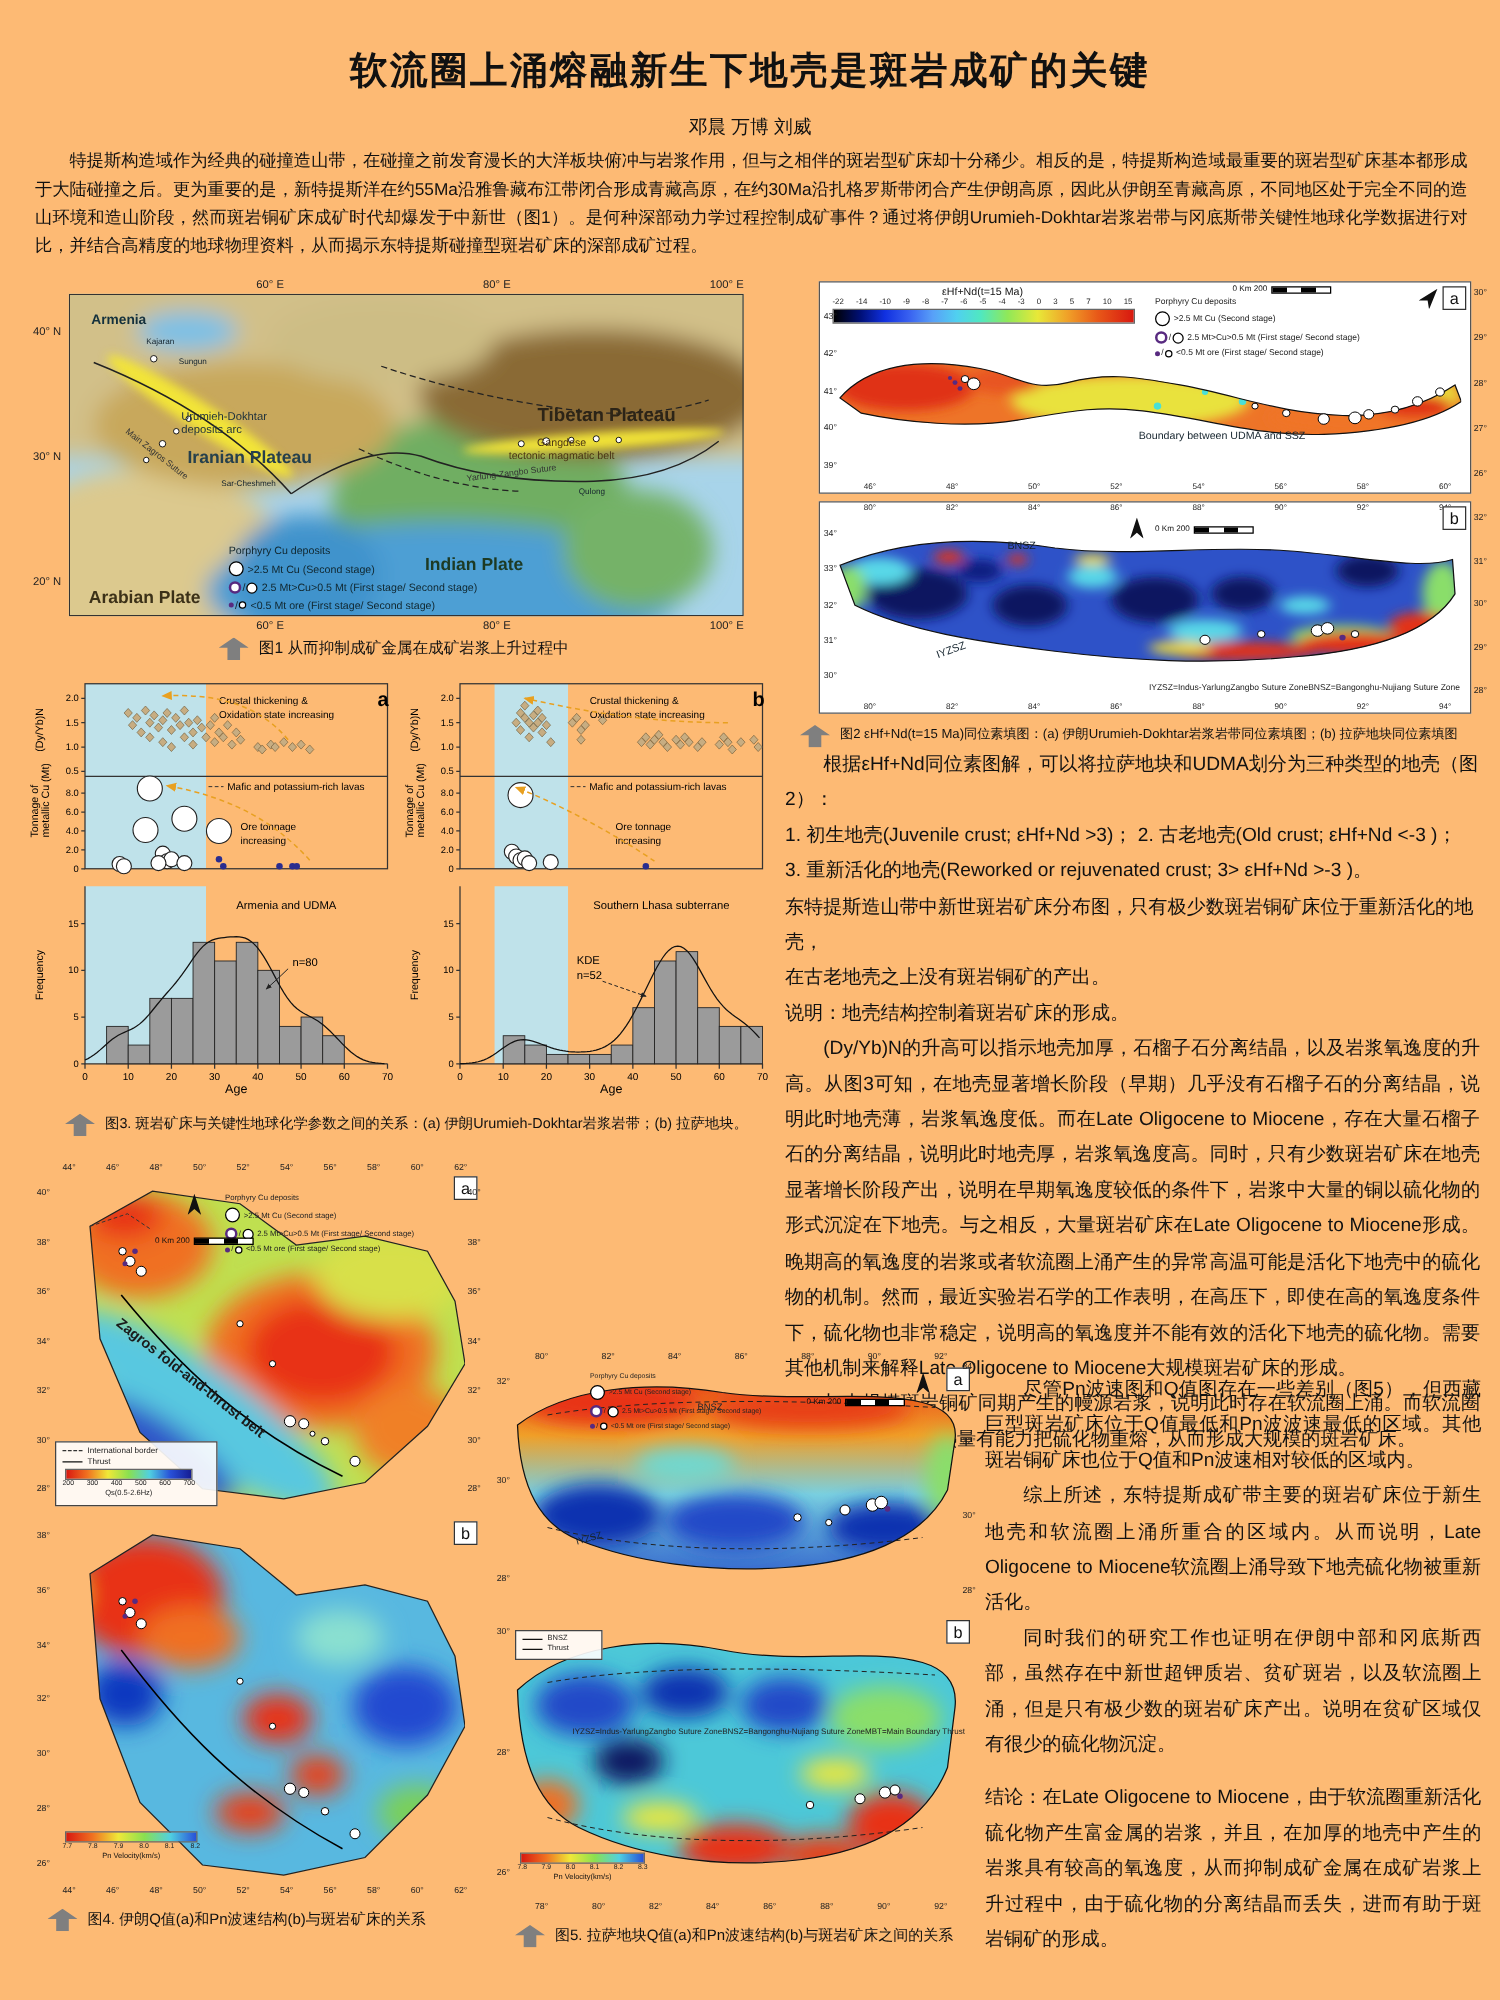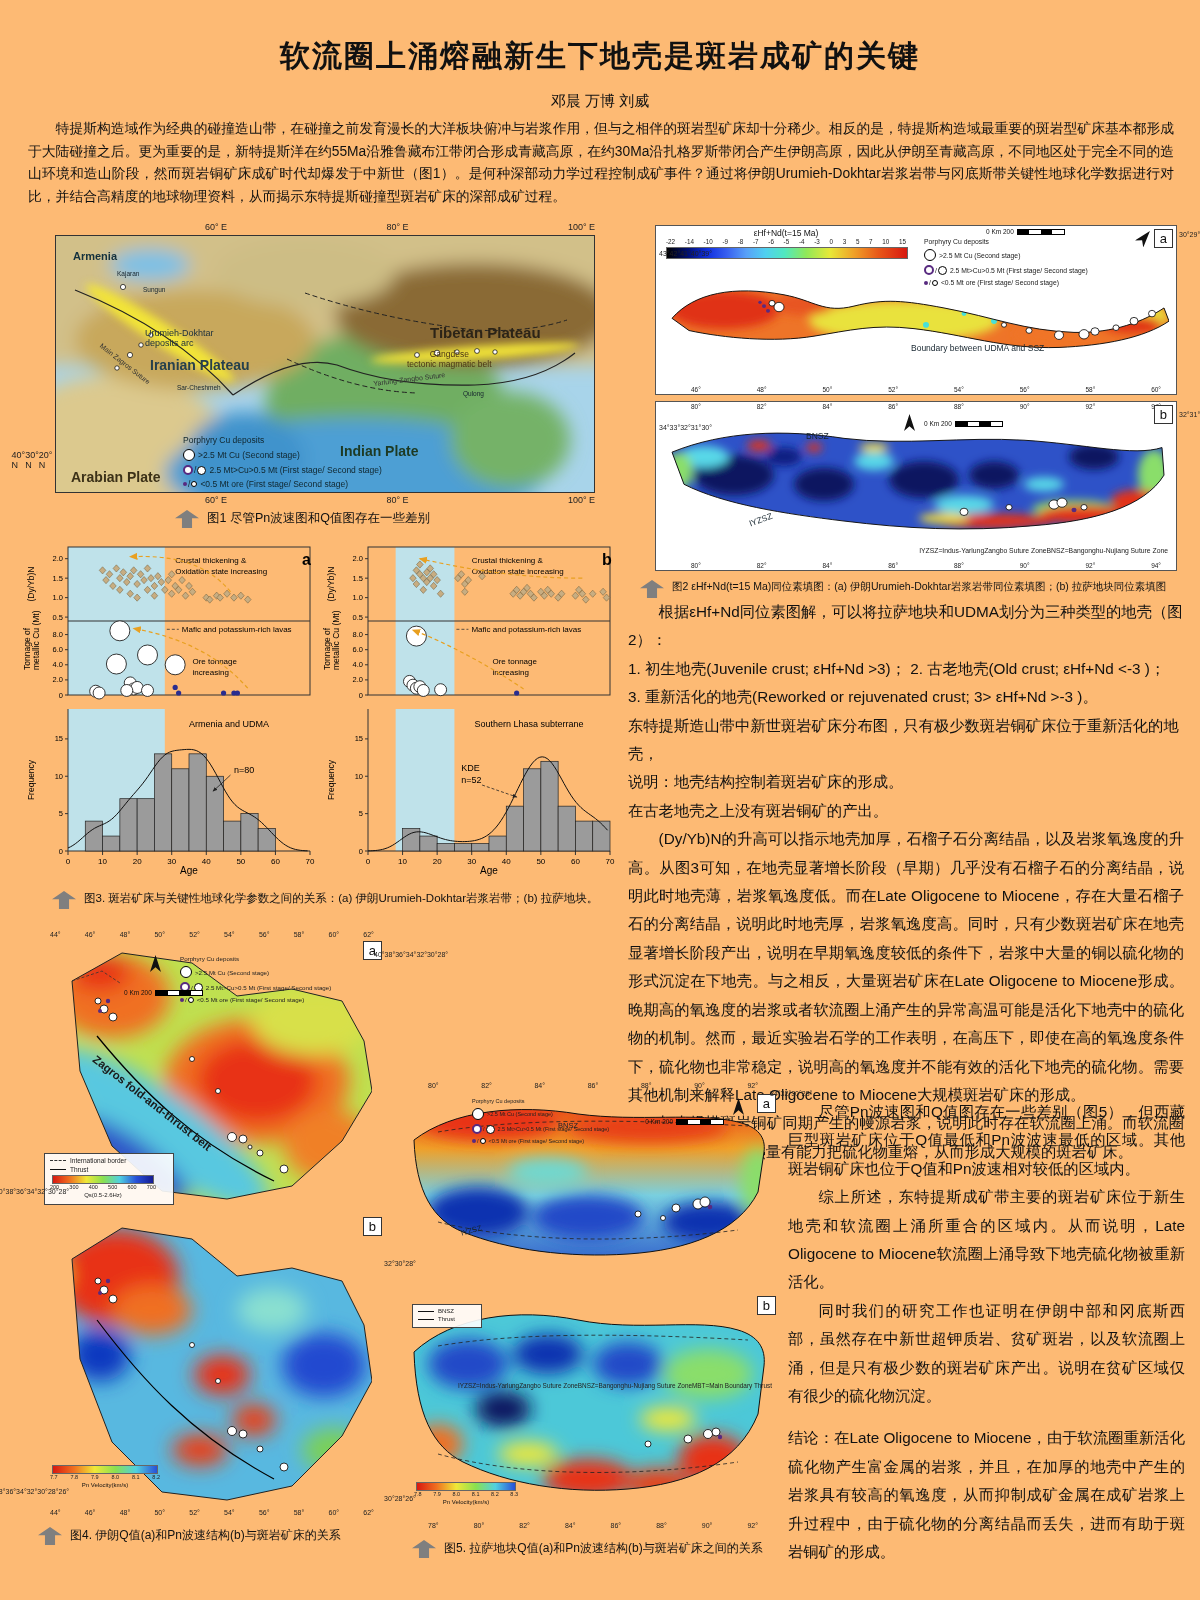--- a/index.html
+++ b/index.html
@@ -4,21 +4,21 @@
 <style>
   html,body{margin:0;padding:0;background:#e8e8e8}
   .poster{position:relative;width:1200px;height:1600px;background:#fdba74;font-family:"Liberation Sans",sans-serif;color:#111;overflow:hidden}
   .abs{position:absolute}
   .title{position:absolute;left:0;top:36px;width:100%;text-align:center;font-size:30px;font-weight:bold;letter-spacing:2px}
   .authors{position:absolute;left:0;top:92px;width:100%;text-align:center;font-size:15px}
   .intro{position:absolute;left:28px;top:118px;width:1146px;font-size:13.8px;line-height:22.6px;text-align:justify;text-indent:2em;margin:0}
   .fig{position:absolute}
   .tickrow{position:absolute;display:flex;justify-content:space-between;font-size:7.5px;color:#222}
   .tickrow span{transform:translateX(0)}
-  .tickcol{position:absolute;display:flex;flex-direction:row;justify-content:center;font-size:7.5px;color:#222;align-items:flex-end}
+  .tickcol{position:absolute;display:flex;flex-direction:column;justify-content:space-between;font-size:7.5px;color:#222;align-items:flex-end}
   .tickcol.l{align-items:flex-start}
   .maplabel{position:absolute;color:#15242e;line-height:1.12;white-space:pre-line}
   .cap{position:absolute;display:flex;align-items:flex-start;gap:8px;font-size:12px;color:#111;font-weight:600;white-space:nowrap}
   .cap-arrow{flex:none;width:24px;height:18px;background:#7f7f7f;clip-path:polygon(50% 0,100% 46%,71% 46%,71% 100%,29% 100%,29% 46%,0 46%)}
   .panelbox{position:absolute;border:1px solid #555;background:#fff}
   .letterbox{position:absolute;border:1px solid #333;padding:0 5px;font-size:13px;background:#fff;line-height:17px}
   .leg{position:absolute;color:#222}
   .leg .lt{margin-bottom:1px}
   .leg-item{display:flex;align-items:center;gap:3px;margin-top:4px}
   .leg i{display:inline-block;border-radius:50%}
@@ -144,21 +144,21 @@
           <span>&lt;0.5 Mt ore (First stage/ Second stage)</span>
         </div>
     </div>
     <div class="tickrow" style="left:150px;top:273px;width:390px;font-size:9px">
         <span>60° E</span>
         <span>80° E</span>
         <span>100° E</span>
       </div>
     <div class="cap" style="left:120px;top:288px;font-weight:400;font-size:12.5px">
       <span class="cap-arrow"></span>
-      <span>图1  尽管Pn波速图和Q值图存在一些差别</span>
+      <span>图1  从而抑制成矿金属在成矿岩浆上升过程中</span>
     </div>
   </div>
 
   <div class="fig" style="left:640px;top:225px;width:548px;height:380px">
 
     <div class="panelbox" style="left:15px;top:0;width:520px;height:168px">
       <div class="abs" style="left:30px;top:2px;width:200px;text-align:center;font-size:8.5px">εHf+Nd(t=15 Ma)</div>
       <div class="tickrow" style="left:10px;top:12px;width:240px;font-size:6.3px">
           <span>-22</span>
           <span>-14</span>
@@ -649,22 +649,22 @@
       <span>图3. 斑岩矿床与关键性地球化学参数之间的关系：(a) 伊朗Urumieh-Dokhtar岩浆岩带；(b) 拉萨地块。</span>
     </div>
   </div>
 
   <div class="rtext" style="left:628px;top:598px;width:556px">
     <div class="lnwrap">
         <span>根据εHf+Nd同位素图解，可以将拉萨地块和UDMA划分为三种类型的地壳（图2）：</span>
         <span>1. 初生地壳(Juvenile crust; εHf+Nd &gt;3)； 2. 古老地壳(Old crust; εHf+Nd &lt;-3 )；</span>
         <span>3. 重新活化的地壳(Reworked or rejuvenated crust; 3&gt; εHf+Nd &gt;-3 )。</span>
         <span>东特提斯造山带中新世斑岩矿床分布图，只有极少数斑岩铜矿床位于重新活化的地壳，</span>
+        <span>在古老地壳之上没有斑岩铜矿的产出。</span>
         <span>说明：地壳结构控制着斑岩矿床的形成。</span>
-        <span>在古老地壳之上没有斑岩铜矿的产出。</span>
       </div>
     <p class="ind">(Dy/Yb)N的升高可以指示地壳加厚，石榴子石分离结晶，以及岩浆氧逸度的升高。从图3可知，在地壳显著增长阶段（早期）几乎没有石榴子石的分离结晶，说明此时地壳薄，岩浆氧逸度低。而在Late Oligocene to Miocene，存在大量石榴子石的分离结晶，说明此时地壳厚，岩浆氧逸度高。同时，只有少数斑岩矿床在地壳显著增长阶段产出，说明在早期氧逸度较低的条件下，岩浆中大量的铜以硫化物的形式沉淀在下地壳。与之相反，大量斑岩矿床在Late Oligocene to Miocene形成。晚期高的氧逸度的岩浆或者软流圈上涌产生的异常高温可能是活化下地壳中的硫化物的机制。然而，最近实验岩石学的工作表明，在高压下，即使在高的氧逸度条件下，硫化物也非常稳定，说明高的氧逸度并不能有效的活化下地壳的硫化物。需要其他机制来解释Late Oligocene to Miocene大规模斑岩矿床的形成。</p>
     <p class="ind">与大规模斑岩铜矿同期产生的幔源岩浆，说明此时存在软流圈上涌。而软流圈上涌提供异常高的热量有能力把硫化物重熔，从而形成大规模的斑岩矿床。</p>
   </div>
 
 
   <div class="fig" style="left:28px;top:925px;width:354px;height:640px">
 
     <div class="tickrow" style="left:22px;right:8px;top:6px;font-size:7px">
         <span>44°</span>

